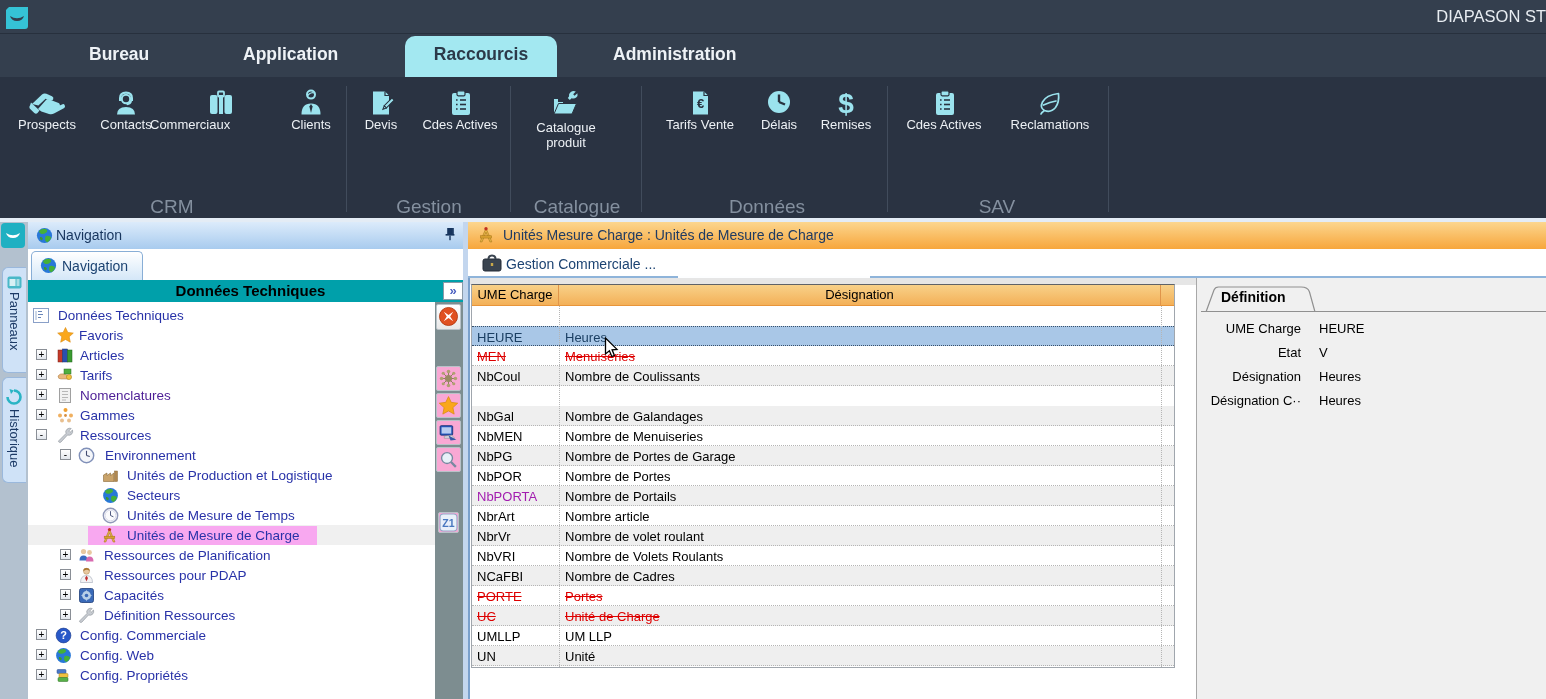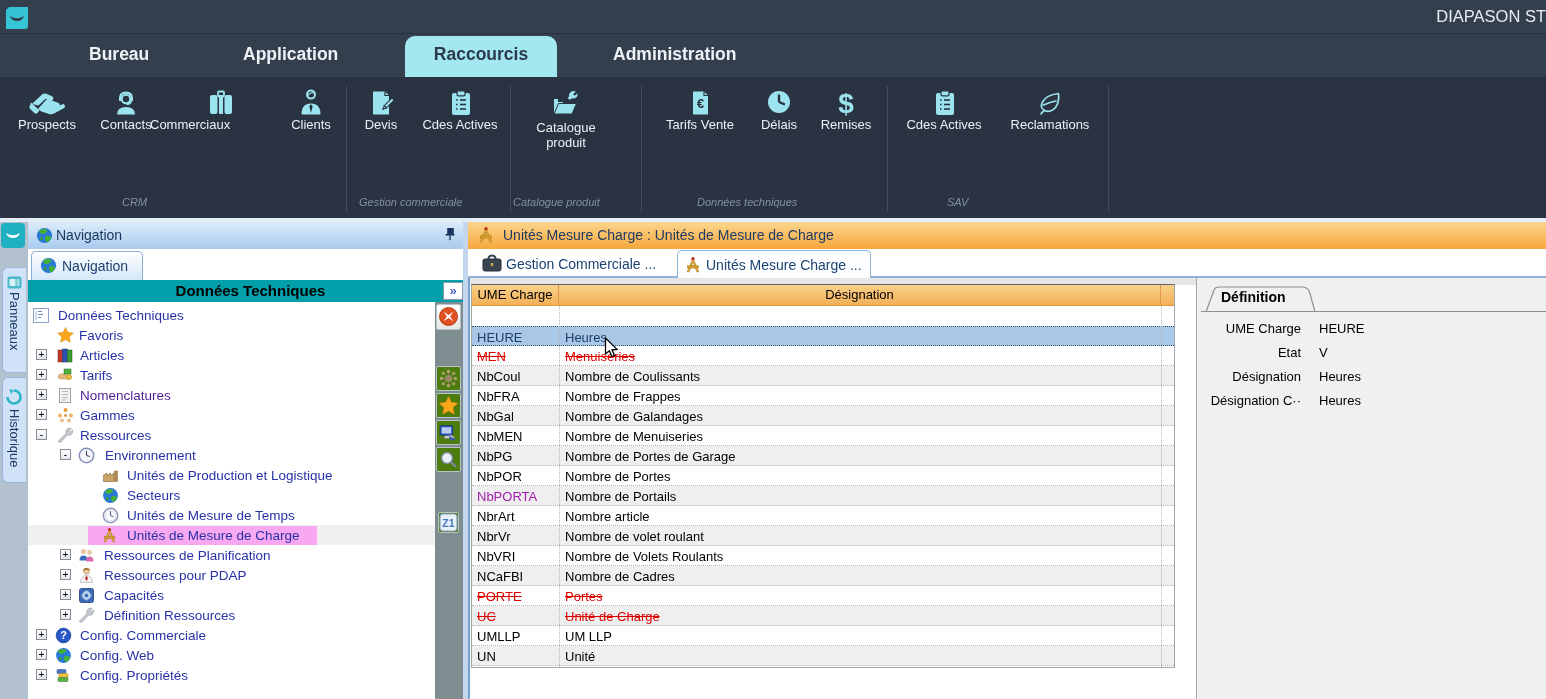--- a/index.html
+++ b/index.html
@@ -10,39 +10,39 @@
 
 #titlebar { left:0; top:0; width:1546px; height:33px; background:#343f4e; }
 #menubar  { left:0; top:33px; width:1546px; height:44px; background:#343f4e; border-top:1px solid #27303d; }
 #ribbon   { left:0; top:77px; width:1546px; height:141px; background:#2a3342; }
 #topgap   { left:0; top:218px; width:1546px; height:4px; background:#e4ecf5; }
 #apptitle { right:0px; top:7px; color:#e8edf2; font-size:16.5px; }
 .menuitem { top:44px; color:#eef2f6; font-size:17.5px; font-weight:bold; }
 #tab-racc { left:405px; top:36px; width:152px; height:41px; background:#a3e8f1; border-radius:10px 10px 0 0; }
 #tab-racc span { position:absolute; left:0; right:0; top:8px; text-align:center; color:#2c3a4a; font-size:17.5px; font-weight:bold; }
 .rsep { top:86px; width:1px; height:126px; background:#414c5c; }
-.rgroup2 { top:196px; color:#84909f; font-size:11px; text-align:left;font-style:italic; }
+.rgroup2 { top:196px; color:#84909f; font-size:19px; text-align:center; }
 
 
 #lstrip { left:0; top:222px; width:28px; height:477px; background:#b3c1cf; }
 .vtab { left:2px; width:24px; background:#cfe2f7; border:1px solid #9ab8dc; border-right:none; border-radius:6px 0 0 6px; }
 .vtxt { position:absolute; left:4px; writing-mode:vertical-rl; color:#1c3a66; font-size:13px; }
 
 
 #navtitle { left:28px; top:222px; width:435px; height:27px; background:linear-gradient(#dcebfb,#a8cbee); }
 #navtitle .t { position:absolute; left:28px; top:5px; color:#17355e; font-size:14px; }
 #navtabrow { left:28px; top:249px; width:435px; height:31px; background:#ffffff; }
 #navtab { position:absolute; left:3px; top:2px; width:112px; height:29px; background:linear-gradient(#ffffff,#d4e7f8); border:1px solid #88aed6; border-bottom:none; border-radius:5px 5px 0 0; }
 #navtab .t { position:absolute; left:30px; top:6px; color:#1c4372; font-size:14px; }
 #tealbar { left:28px; top:280px; width:435px; height:22px; background:#00a0aa; }
 #tealbar .t { position:absolute; left:30px; right:20px; top:2px; text-align:center; color:#000; font-size:15px; font-weight:bold; }
 #chevbtn { position:absolute; right:0px; top:2px; width:20px; height:18px; background:#fff; border:1px solid #8a9aa8; color:#4a5fc0; font-size:13px; font-weight:bold; text-align:center; line-height:16px; }
 #treearea { left:28px; top:302px; width:407px; height:397px; background:#fff; overflow:hidden; }
 #btnstrip { left:435px; top:302px; width:28px; height:397px; background:#7d8d90; }
-.sbtn { position:absolute; left:1px; width:25px; height:25px; background:#4d7c0f; border:1px solid #b8c2c8; border-radius:2px; }
+.sbtn { position:absolute; left:1px; width:25px; height:25px; background:#f9a8d4; border:1px solid #b8c2c8; border-radius:2px; }
 #bluegap { left:463px; top:222px; width:5px; height:477px; background:#c3d6ee; }
 .pm { position:absolute; top:4px; width:11px; height:11px; background:linear-gradient(#fff,#e2e6ec); border:1px solid #8a8f96; color:#000; font-size:10px; line-height:9px; text-align:center; }
 
 
 #orangebar { left:468px; top:222px; width:1078px; height:27px; background:linear-gradient(#fcd68e,#f7a63c); }
 #orangebar .t { position:absolute; left:35px; top:5px; color:#1f3b63; font-size:14px; }
 #mtabrow { left:468px; top:249px; width:1078px; height:29px; background:#fff; }
 #blueline { left:468px; top:276px; width:1078px; height:2px; background:#8fb4da; }
 #mtab2 { position:absolute; left:209px; top:1px; width:194px; height:28px; background:#fdfeff; border:1px solid #8fb4da; border-bottom:none; border-radius:5px 5px 0 0; }
 #content { left:468px; top:278px; width:1078px; height:421px; background:transparent; }
@@ -423,52 +423,40 @@
     </svg>
     <span class="t">Unités Mesure Charge : Unités de Mesure de Charge</span>
   </div>
 <div class="abs" id="mtabrow">
   <svg viewBox="0 0 20 18" style="position:absolute; left:14px; top:5px; width:20px; height:18px;">
       <rect x="1" y="5" width="18" height="12" rx="2" fill="#3a4450" stroke="#252d38"></rect>
       <path d="M6.5 5 Q6.5 1.5 10 1.5 Q13.5 1.5 13.5 5" fill="none" stroke="#3a4450" stroke-width="2"></path>
       <rect x="8.8" y="9" width="2.4" height="3" fill="#c8a84a"></rect>
     </svg>
     <span style="position:absolute; left:38px; top:7px; color:#1c4372; font-size:14px;">Gestion Commerciale ...</span>
-  <div id="mtab2">
-      <svg viewBox="0 0 17 17" style="position:absolute; left:6px; top:5px; width:18px; height:18px;">
-        <path d="M8.5 2 L3 15 L4.8 15 L8.5 5.8 L12.2 15 L14 15 Z" fill="#e8b84a" stroke="#a8781a" stroke-width="0.6"></path>
-        <rect x="3.2" y="9.2" width="10.6" height="2.2" fill="#d8a030" stroke="#a8781a" stroke-width="0.5"></rect>
-        <circle cx="8.5" cy="2.6" r="1.6" fill="#c03020"></circle>
-      </svg>
-      <span style="position:absolute; left:28px; top:6px; color:#1c4372; font-size:14px;">Unités Mesure Charge ...</span>
-    </div>
 </div>
 <div class="abs" style="left:470px; top:278px; width:726px; height:7px; background:#e6e6e6;"></div>
 <div class="abs" id="blueline"></div>
 <div class="abs" style="left:678px; top:276px; width:192px; height:2px; background:#fdfeff; z-index:5;"></div>
 <div class="abs" id="content">
   <div id="gridwrap">
   <div class="hcell" style="left:0; width:87px;">UME Charge</div>
   <div class="hcell" style="left:87px; width:602px;">Désignation</div>
   <div class="hcell" style="left:689px; width:13px; border-right:none;">&nbsp;</div>
   <div class="grow" style="top:41px; background:#a9c7e7; border-top:1px dotted #38506a; border-bottom:1px dotted #38506a; height:20px;">
         <span class="c1" style="color:#1b3f63;">HEURE</span>
         <span class="c2" style="color:#1b3f63;">Heures</span>
       </div>
   <div class="grow" style="top:61px; ">
         <span class="c1" style="color:#dd0000; text-decoration:line-through;">MEN</span>
         <span class="c2" style="color:#dd0000; text-decoration:line-through;">Menuiseries</span>
       </div>
   <div class="grow" style="top:81px; background:#efefef;padding-left:40px;">
         <span class="c1" style="color:#000;">NbCoul</span>
         <span class="c2" style="color:#000;">Nombre de Coulissants</span>
-      </div>
-  <div class="grow" style="top:101px; ">
-        <span class="c1" style="color:#000;">NbFRA</span>
-        <span class="c2" style="color:#000;">Nombre de Frappes</span>
       </div>
   <div class="grow" style="top:121px; background:#efefef;">
         <span class="c1" style="color:#000;">NbGal</span>
         <span class="c2" style="color:#000;">Nombre de Galandages</span>
       </div>
   <div class="grow" style="top:141px; ">
         <span class="c1" style="color:#000;">NbMEN</span>
         <span class="c2" style="color:#000;">Nombre de Menuiseries</span>
       </div>
   <div class="grow" style="top:161px; background:#efefef;">

